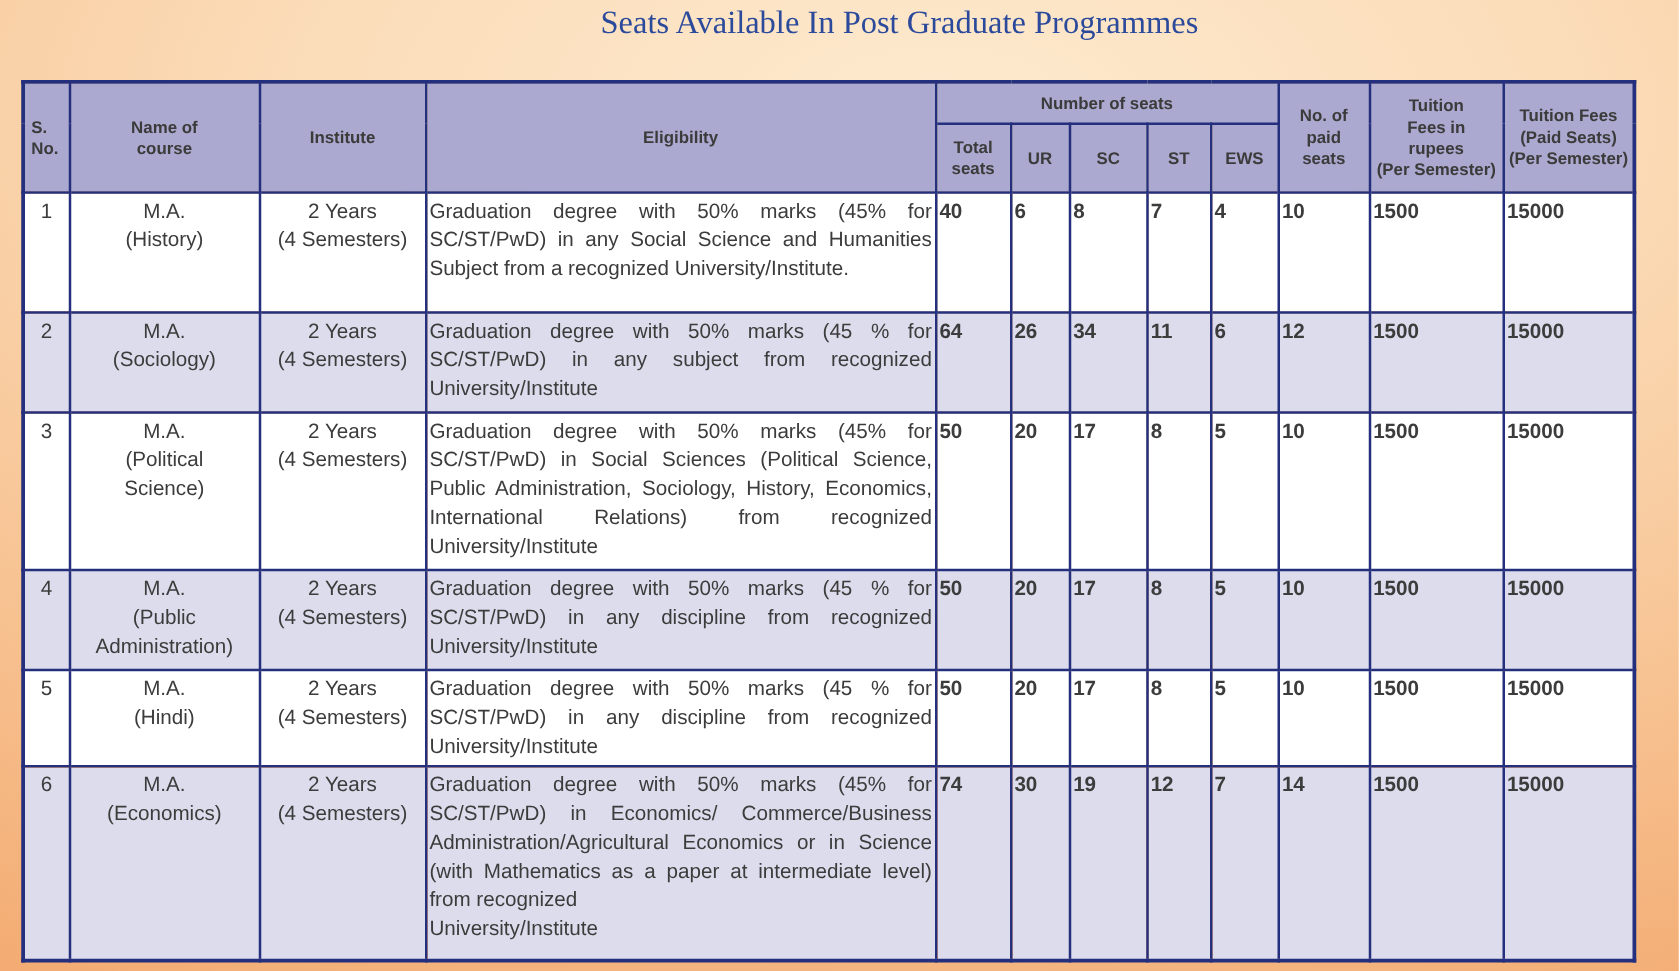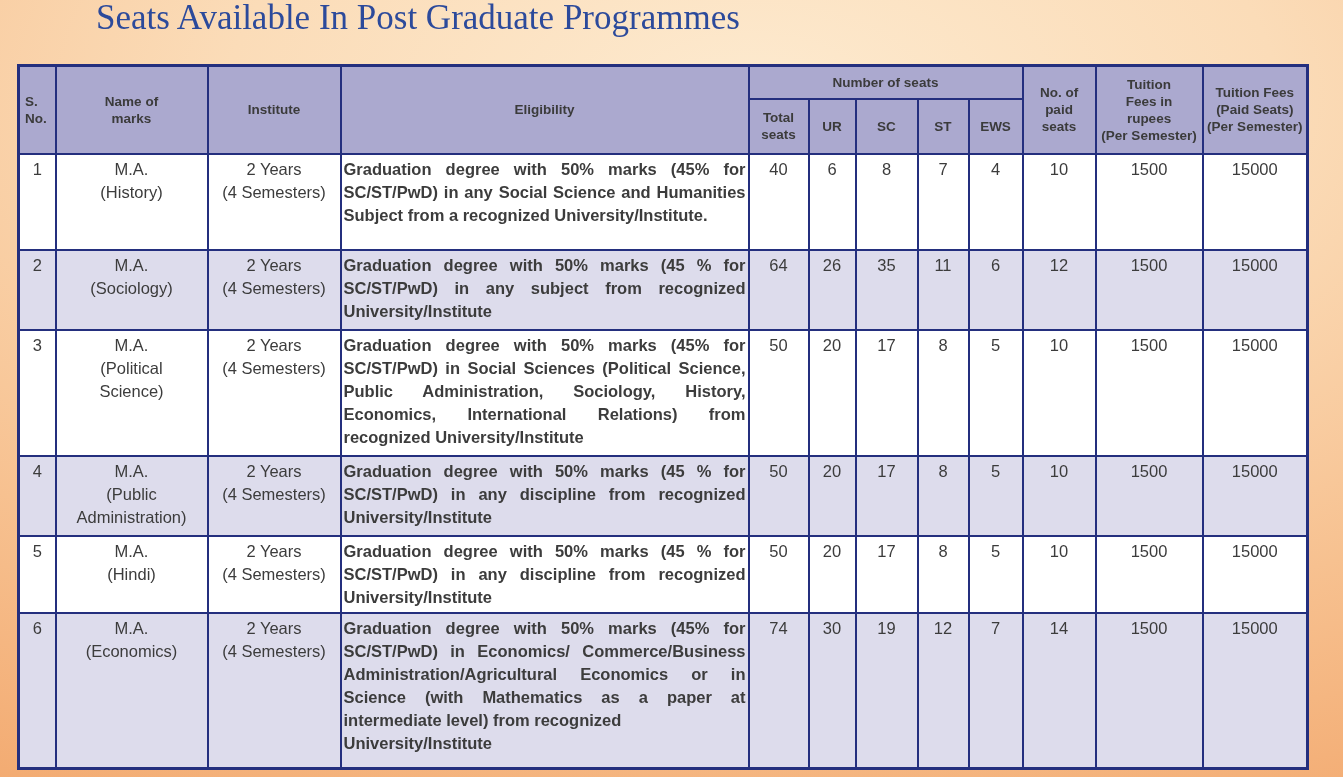--- a/index.html
+++ b/index.html
@@ -5,23 +5,23 @@
   html, body { margin: 0; padding: 0; }
   body {
     width: 1343px; height: 777px; overflow: hidden; position: relative;
     background: radial-gradient(130% 115% at 56% 12%,
       #fdeacf 0%, #fbdcb8 30%, #f7c190 62%, #f1a164 100%);
     font-family: "Liberation Sans", sans-serif;
   }
   .title-wrap {
     padding-top: 3px;
     padding-left: 96px;           
-    text-align: left;
+    text-align: center;
     font-family: "Liberation Serif", serif;
-    font-size: 35px;
+    font-size: 26px;
     line-height: 29px;
     color: #2c4a9b;
   }
   table.seats {
     position: absolute; left: 17px; top: 64px;
     width: 1289px;
     border-collapse: collapse; table-layout: fixed;
     border: 3px solid #242f7e;
   }
   .seats th, .seats td {
@@ -41,22 +41,22 @@
   .seats tbody td {
     vertical-align: top;
     background: #ffffff;
     color: #3c3c3c;
     font-size: 16.5px;
     line-height: 23px;
     padding: 3px 2px 2px 2px;
   }
   .seats tbody tr.alt td { background: #dddcec; }
   td.c-center { text-align: center; }
-  td.c-elig { text-align: justify; padding: 3px 5px 2px 8px; font-weight: bold; }
-  td.c-num { text-align: center; padding-left: 13px; }
+  td.c-elig { text-align: justify; padding: 3px 5px 2px 8px; }
+  td.c-num { text-align: left; padding-left: 13px; font-weight: bold; }
 </style>
 </head>
 <body>
 
 <div class="title-wrap">
   <div>Seats Available In Post Graduate Programmes</div>
 </div>
 
 <table class="seats">
   <colgroup>
@@ -71,21 +71,21 @@
       <col style="width:54px">
     <col style="width:73px">
       <col style="width:107px">
       <col style="width:105px">
   </colgroup>
   <thead>
     <tr style="height:33px">
       <th class="h-sno" rowspan="2">S.
 No.</th>
       <th rowspan="2">Name of
-marks</th>
+course</th>
       <th rowspan="2">Institute</th>
       <th rowspan="2">Eligibility</th>
       <th colspan="5">Number of seats</th>
       <th rowspan="2">No. of
 paid
 seats</th>
       <th rowspan="2">Tuition
 Fees in
 rupees
 (Per Semester)</th>
@@ -121,21 +121,21 @@
     </tr>
     <tr style="height:80px" class="alt">
       <td class="c-center">2</td>
       <td class="c-center">M.A.
 (Sociology)</td>
       <td class="c-center">2 Years
 (4 Semesters)</td>
       <td class="c-elig">Graduation degree with 50% marks (45 % for SC/ST/PwD) in any subject from recognized University/Institute</td>
       <td class="c-num">64</td>
       <td class="c-num">26</td>
-      <td class="c-num">35</td>
+      <td class="c-num">34</td>
       <td class="c-num">11</td>
       <td class="c-num">6</td>
       <td class="c-num">12</td>
       <td class="c-num">1500</td>
       <td class="c-num">15000</td>
     </tr>
     <tr style="height:126px">
       <td class="c-center">3</td>
       <td class="c-center">M.A.
 (Political

